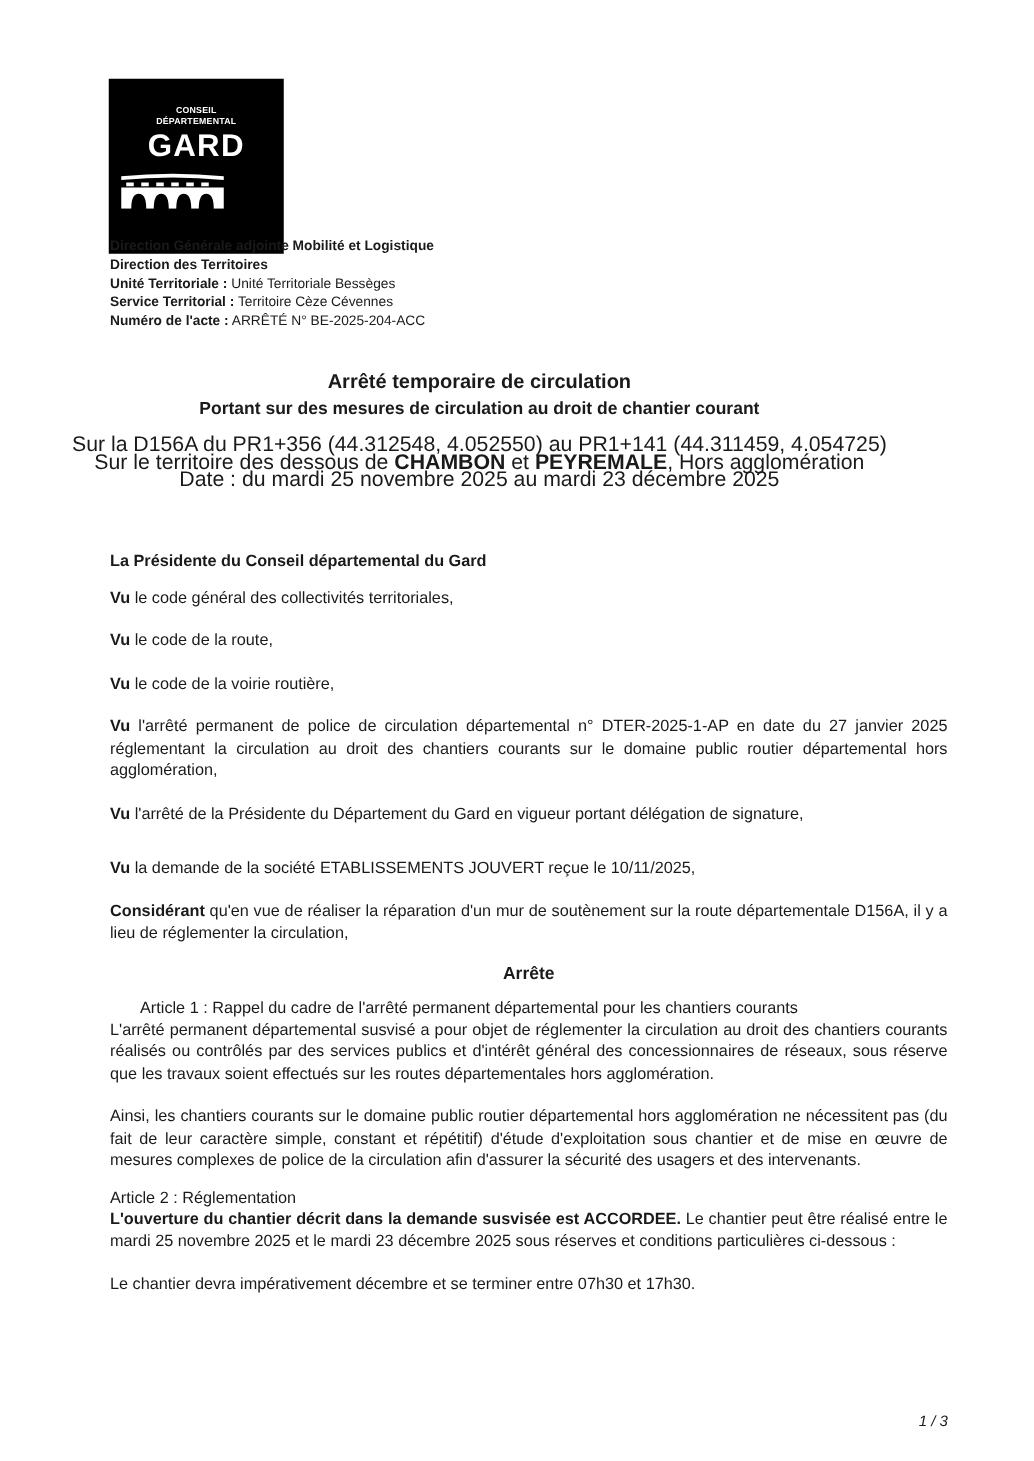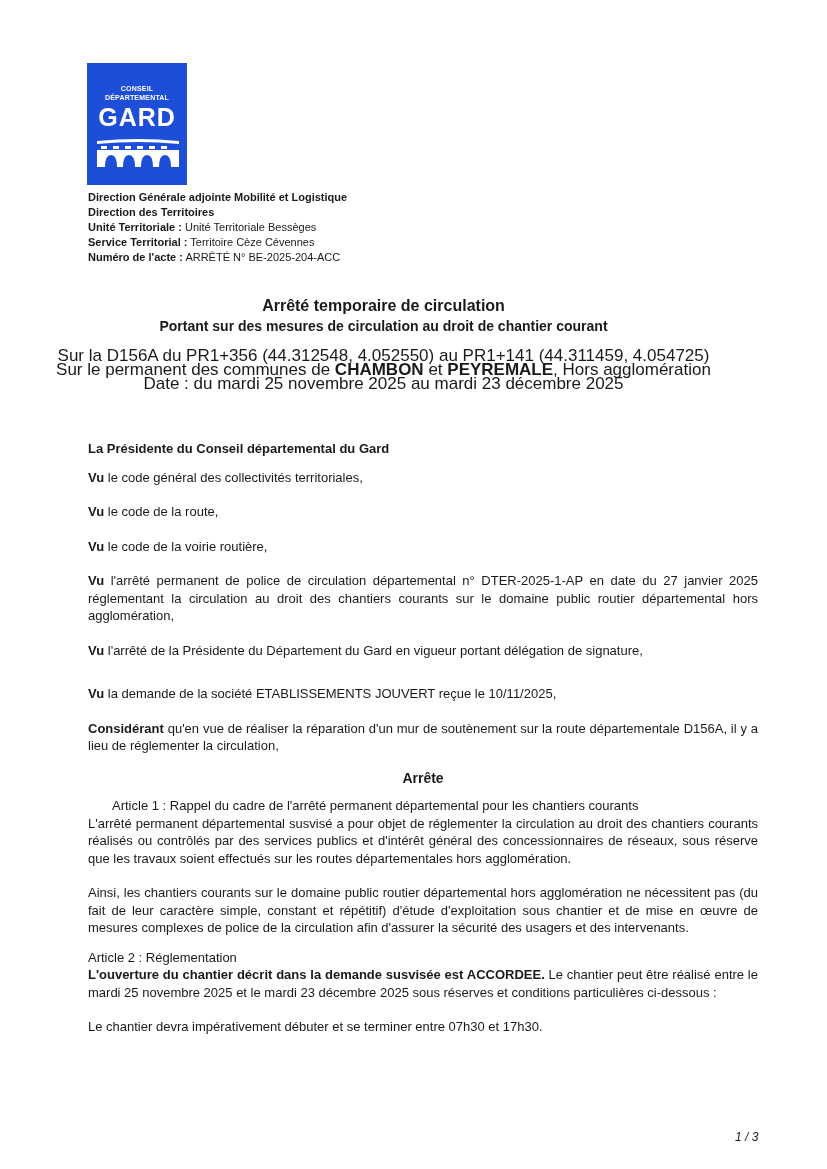--- a/index.html
+++ b/index.html
@@ -1,22 +1,23 @@
 <!DOCTYPE html>
 <html><head>
 <meta charset="utf-8">
 <style>
   html, body { margin: 0; padding: 0; background: #ffffff; }
   body {
     width: 827px; height: 1169px; position: relative; overflow: hidden;
     font-family: "Liberation Sans", sans-serif; color: #1a1a1a;
   }
   .logo {
-    position: absolute; left: 87px; top: 63px; width: 100px; height: 122px;
-    background: #1d4ed8;
+    position: absolute; left: 87px; top: 63px; width: 100px; height: 140px;
+    background: #000000;
+    padding-left: 40px;
   }
   .logo .l1, .logo .l2 {
     position: absolute; left: 0; width: 100%; text-align: center;
     color: #fff; font-weight: bold; font-size: 7px; letter-spacing: 0.2px;
   }
   .logo .l1 { top: 22px; }
   .logo .l2 { top: 31px; }
   .logo .gard {
     position: absolute; left: 0; top: 40px; width: 100%; text-align: center;
     color: #fff; font-weight: bold; font-size: 25px; letter-spacing: 1px;
@@ -64,36 +65,36 @@
   <div><b>Direction des Territoires</b></div>
   <div><b>Unité Territoriale :</b> <span>Unité Territoriale Bessèges</span></div>
   <div><b>Service Territorial :</b> <span>Territoire Cèze Cévennes</span></div>
   <div><b>Numéro de l'acte :</b> <span>ARRÊTÉ N° BE-2025-204-ACC</span></div>
 </div>
 
 <div class="title t1">Arrêté temporaire de circulation</div>
 <div class="title t2">Portant sur des mesures de circulation au droit de chantier courant</div>
 <div class="title sub">
   <div>Sur la D156A du PR1+356 (44.312548, 4.052550) au PR1+141 (44.311459, 4.054725)</div>
-  <div><span>Sur le permanent des communes de</span> <b>CHAMBON</b> <span>et</span> <b>PEYREMALE</b><span>, Hors agglomération</span></div>
+  <div><span>Sur le territoire des dessous de</span> <b>CHAMBON</b> <span>et</span> <b>PEYREMALE</b><span>, Hors agglomération</span></div>
   <div>Date : du mardi 25 novembre 2025 au mardi 23 décembre 2025</div>
 </div>
 
 <div class="body" style="top:440px;">
   <p style="font-weight:bold;">La Présidente du Conseil départemental du Gard</p>
   <p style="margin-top:11px;"><b>Vu</b> <span>le code général des collectivités territoriales,</span></p>
   <p style="margin-top:17px;"><b>Vu</b> <span>le code de la route,</span></p>
   <p style="margin-top:17px;"><b>Vu</b> <span>le code de la voirie routière,</span></p>
   <p style="margin-top:17px;"><b>Vu</b> <span>l'arrêté permanent de police de circulation départemental n° DTER-2025-1-AP en date du 27 janvier 2025 réglementant la circulation au droit des chantiers courants sur le domaine public routier départemental hors agglomération,</span></p>
   <p style="margin-top:17px;"><b>Vu</b> <span>l'arrêté de la Présidente du Département du Gard  en vigueur portant délégation de signature,</span></p>
   <p style="margin-top:26px;"><b>Vu</b> <span>la demande de la société ETABLISSEMENTS JOUVERT reçue le 10/11/2025,</span></p>
   <p style="margin-top:17px;"><b>Considérant</b> <span>qu'en vue de réaliser la réparation d'un mur de soutènement sur la route départementale D156A, il y a lieu de réglementer la circulation,</span></p>
   <p class="center" style="margin-top:15px; font-weight:bold; font-size:14px;">Arrête</p>
   <p style="margin-top:10px; font-weight:normal;margin-left:24px;">Article 1 : Rappel du cadre de l'arrêté permanent départemental pour les chantiers courants</p>
   <p>L'arrêté permanent départemental susvisé a pour objet de réglementer la circulation au droit des chantiers courants réalisés ou contrôlés par des services publics et d'intérêt général des concessionnaires de réseaux, sous réserve que les travaux soient effectués sur les routes départementales hors agglomération.</p>
   <p style="margin-top:17px;">Ainsi, les chantiers courants sur le domaine public routier départemental hors agglomération ne nécessitent pas (du fait de leur caractère simple, constant et répétitif) d'étude d'exploitation sous chantier et de mise en œuvre de mesures complexes de police de la circulation afin d'assurer la sécurité des usagers et des intervenants.</p>
   <p style="margin-top:12px; font-weight:normal;">Article 2 : Réglementation</p>
   <p><b>L'ouverture du chantier décrit dans la demande susvisée est ACCORDEE.</b><span> Le chantier peut être réalisé entre le mardi 25 novembre 2025 et le mardi 23 décembre 2025 sous réserves et conditions particulières ci-dessous :</span></p>
-  <p style="margin-top:17px;">Le chantier devra impérativement débuter et se terminer entre 07h30 et 17h30.</p>
+  <p style="margin-top:17px;">Le chantier devra impérativement décembre et se terminer entre 07h30 et 17h30.</p>
 </div>
 
 <div class="footer-left">BE-2025-204-ACC</div>
 <div class="footer-right">1 / 3</div>
 
 </body></html>

